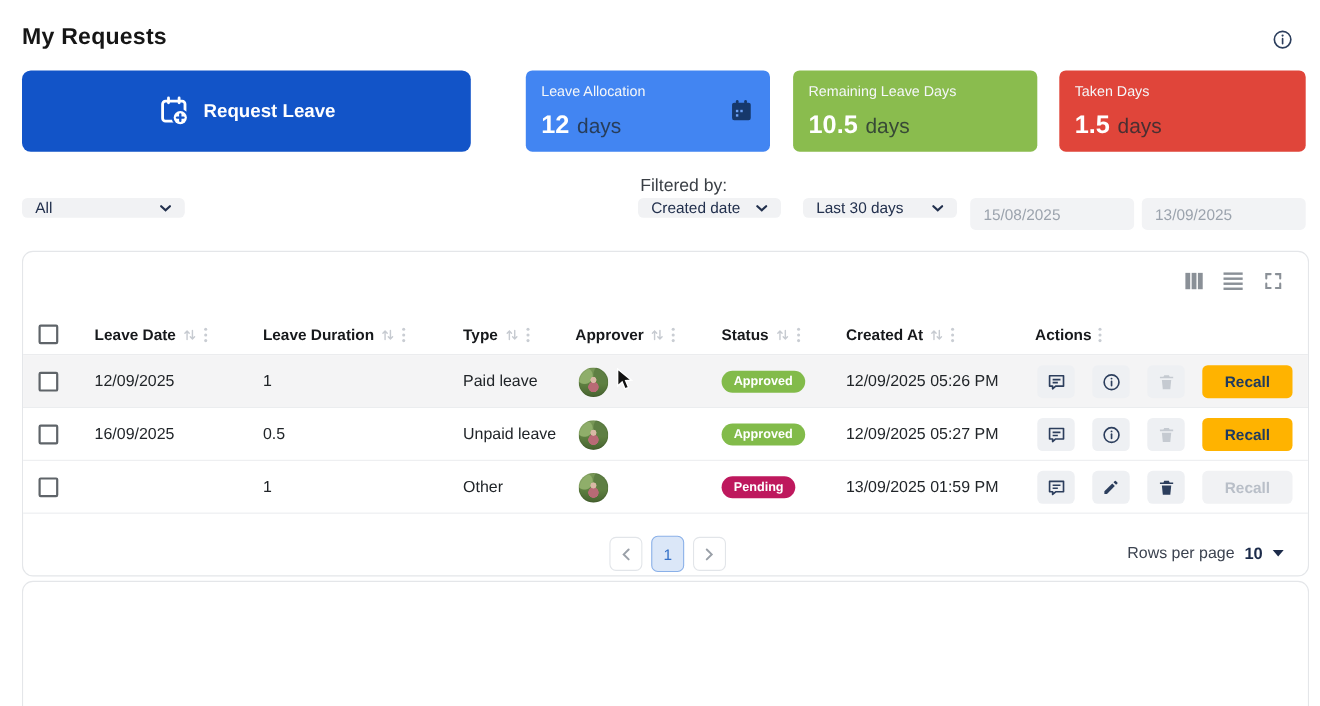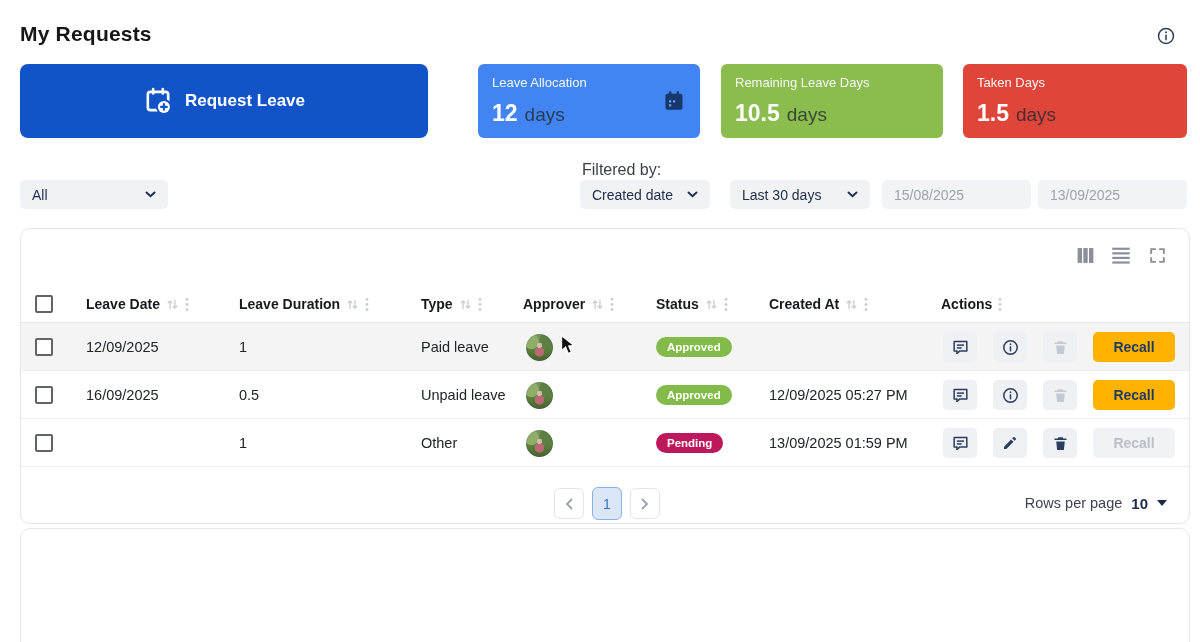--- a/index.html
+++ b/index.html
@@ -22,21 +22,21 @@
   .card .c-label { font-size:13px; color:#f5f7f9; }
   .card .c-valrow { display:flex; align-items:baseline; gap:7px; }
   .card .c-value { font-size:23px; font-weight:700; color:#fff; }
   .card .c-unit { font-size:19px; color:rgba(32,41,48,0.78); }
   .card-blue  { left:478px; width:222px; background:#4285f2; }
   .card-green { left:721px; width:222px; background:#8abc4e; }
   .card-red   { left:963px; width:224px; background:#e0453a; }
   .card-cal-icon { position:absolute; right:14px; top:50%; transform:translateY(-42%); }
 
   
-  .pill { position:absolute; top:180px; height:29px; background:#f1f2f4; border-radius:5px;
+  .pill { position:absolute; top:180px; height:18px; background:#f1f2f4; border-radius:5px;
     display:flex; align-items:center; padding:0 12px; font-size:14px; font-weight:500;
     color:#22304d; cursor:pointer; }
   .pill .chev { margin-left:auto; display:flex; }
   .filtered-by { position:absolute; left:582px; top:161px; font-size:16px; color:#3a3f45; }
   .date-input { position:absolute; top:180px; height:29px; width:149px; background:#f2f3f5;
     border:none; border-radius:5px; padding:0 12px; font-size:14px; color:#9ba3ad;
     font-family:"Liberation Sans", sans-serif; }
 
   
   .table-card { position:absolute; left:20px; top:228px; width:1170px; height:296px;
@@ -307,20 +307,21 @@
       <span class="cb cb-row" style="left:14px;"></span>
       <span class="cell" style="left:65px;">12/09/2025</span>
       <span class="cell" style="left:218px;">1</span>
       <span class="cell" style="left:400px;">Paid leave</span>
       <span class="cell" style="left:505px;">
           <span class="avatar"></span>
         </span>
       <span class="cell" style="left:635px;">
           <span class="badge approved">Approved</span>
         </span>
+      <span class="cell" style="left:748px;">12/09/2025 05:26 PM</span>
       <span class="cell actions" style="left:922px;">
         <button class="abtn">
           <svg width="19" height="19" viewBox="0 0 24 24" fill="none" stroke="currentColor" stroke-width="1.9" stroke-linejoin="round">
               <path d="M4 4.5h16v12H11l-3.5 3v-3H4z"></path>
               <line x1="7.5" y1="9" x2="16.5" y2="9"></line>
               <line x1="7.5" y1="12.5" x2="13.5" y2="12.5"></line>
             </svg>
         </button>
         <button class="abtn">
           <svg width="19" height="19" viewBox="0 0 24 24" fill="none" stroke="currentColor" stroke-width="1.9">

